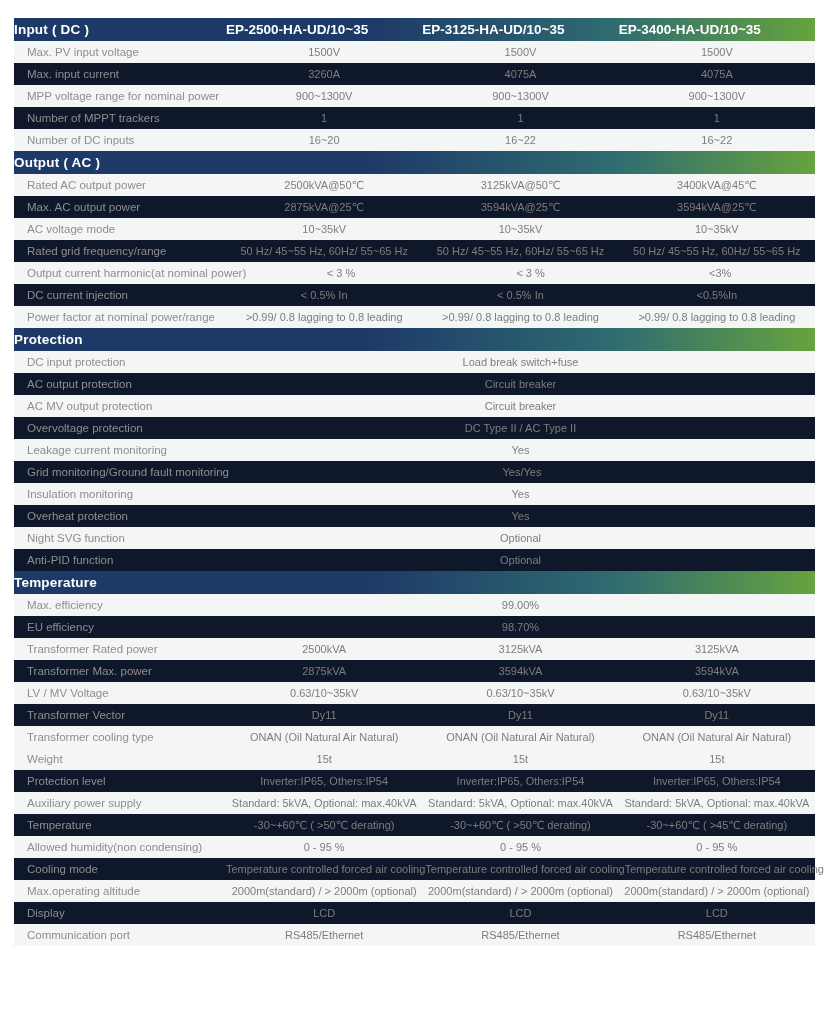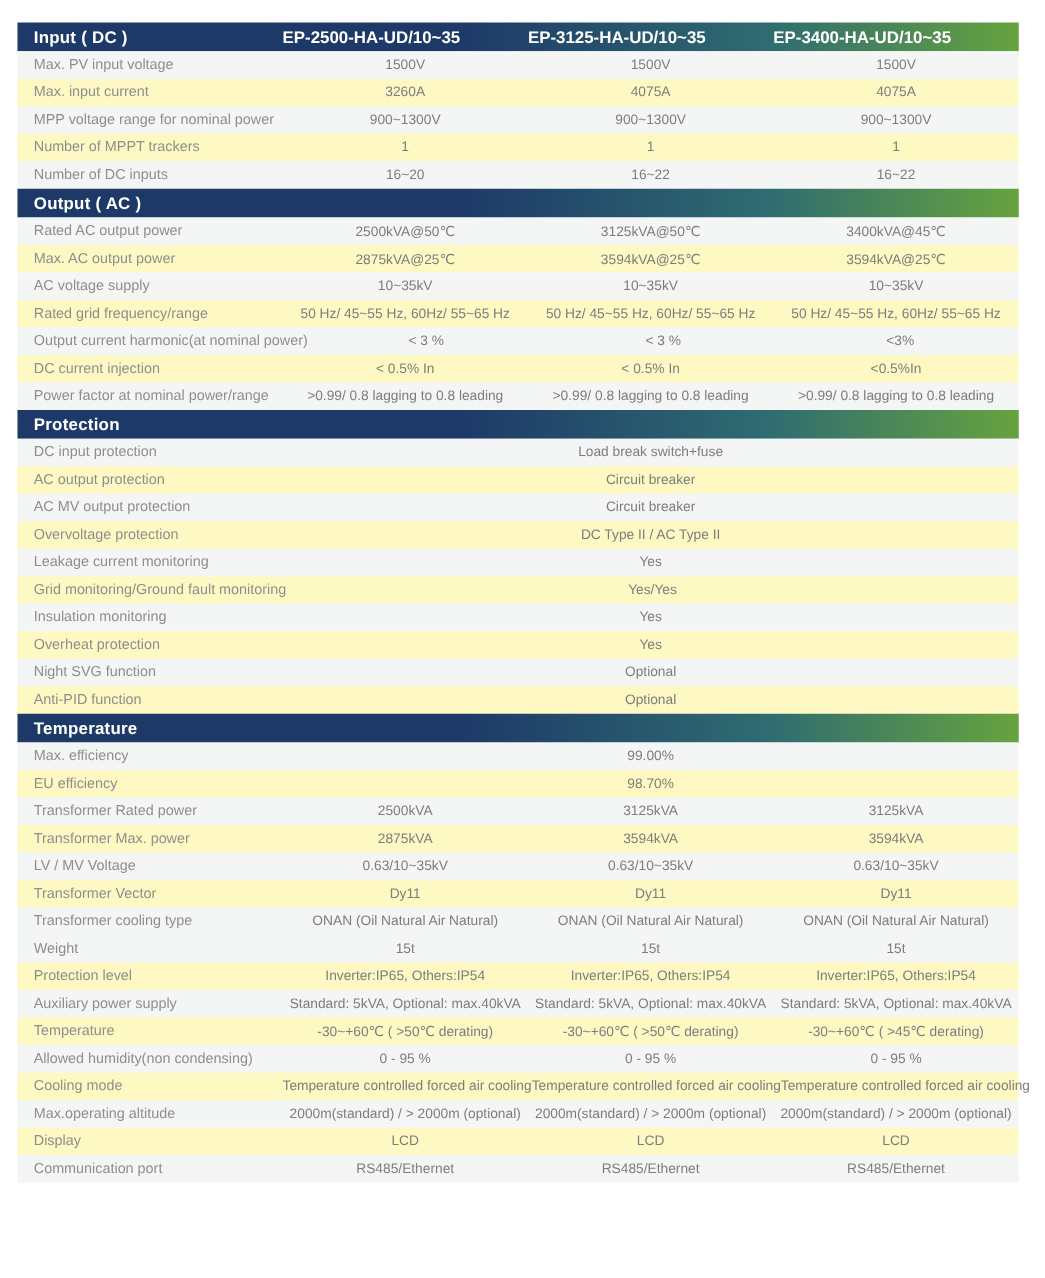--- a/index.html
+++ b/index.html
@@ -7,27 +7,27 @@
     width:836px;height:1022px;position:relative;overflow:hidden;
     font-family:"Liberation Sans","DejaVu Sans",sans-serif;
     -webkit-font-smoothing:antialiased;
   }
   .wrap{position:absolute;left:14px;top:18px;width:801px;}
   .band{
     display:flex;align-items:center;height:23px;
     background:linear-gradient(90deg,#1d3968 0%,#1d3968 44%,#2f6c71 75%,#67a33e 100%);
   }
   .band .title{
-    flex:0 0 212px;box-sizing:border-box;padding-left:13px;
+    flex:0 0 212px;box-sizing:border-box;
     color:#ffffff;font-size:13.5px;font-weight:700;letter-spacing:.2px;white-space:nowrap;
   }
   .band .model{
     flex:1;color:#ffffff;font-size:13.5px;font-weight:700;white-space:nowrap;
   }
-  .row{display:flex;align-items:center;height:22px;background:#fef9c3;}
+  .row{display:flex;align-items:center;height:22px;background:#0f172a;}
   .row.odd{background:#f4f5f5;}
   .lbl{
     flex:0 0 212px;box-sizing:border-box;padding-left:13px;
     font-size:11.5px;color:#8e8e8e;white-space:nowrap;
   }
   .cell{
     flex:1;text-align:center;font-size:11px;color:#7d7d7d;white-space:nowrap;
   }
 </style>
 </head>
@@ -79,21 +79,21 @@
       <div class="cell">3125kVA@50℃</div>
       <div class="cell">3400kVA@45℃</div>
     </div>
     <div class="row">
       <div class="lbl">Max. AC output power</div>
       <div class="cell">2875kVA@25℃</div>
       <div class="cell">3594kVA@25℃</div>
       <div class="cell">3594kVA@25℃</div>
     </div>
     <div class="row odd">
-      <div class="lbl">AC voltage supply</div>
+      <div class="lbl">AC voltage mode</div>
       <div class="cell">10~35kV</div>
       <div class="cell">10~35kV</div>
       <div class="cell">10~35kV</div>
     </div>
     <div class="row">
       <div class="lbl">Rated grid frequency/range</div>
       <div class="cell">50 Hz/ 45~55 Hz, 60Hz/ 55~65 Hz</div>
       <div class="cell">50 Hz/ 45~55 Hz, 60Hz/ 55~65 Hz</div>
       <div class="cell">50 Hz/ 45~55 Hz, 60Hz/ 55~65 Hz</div>
     </div>

